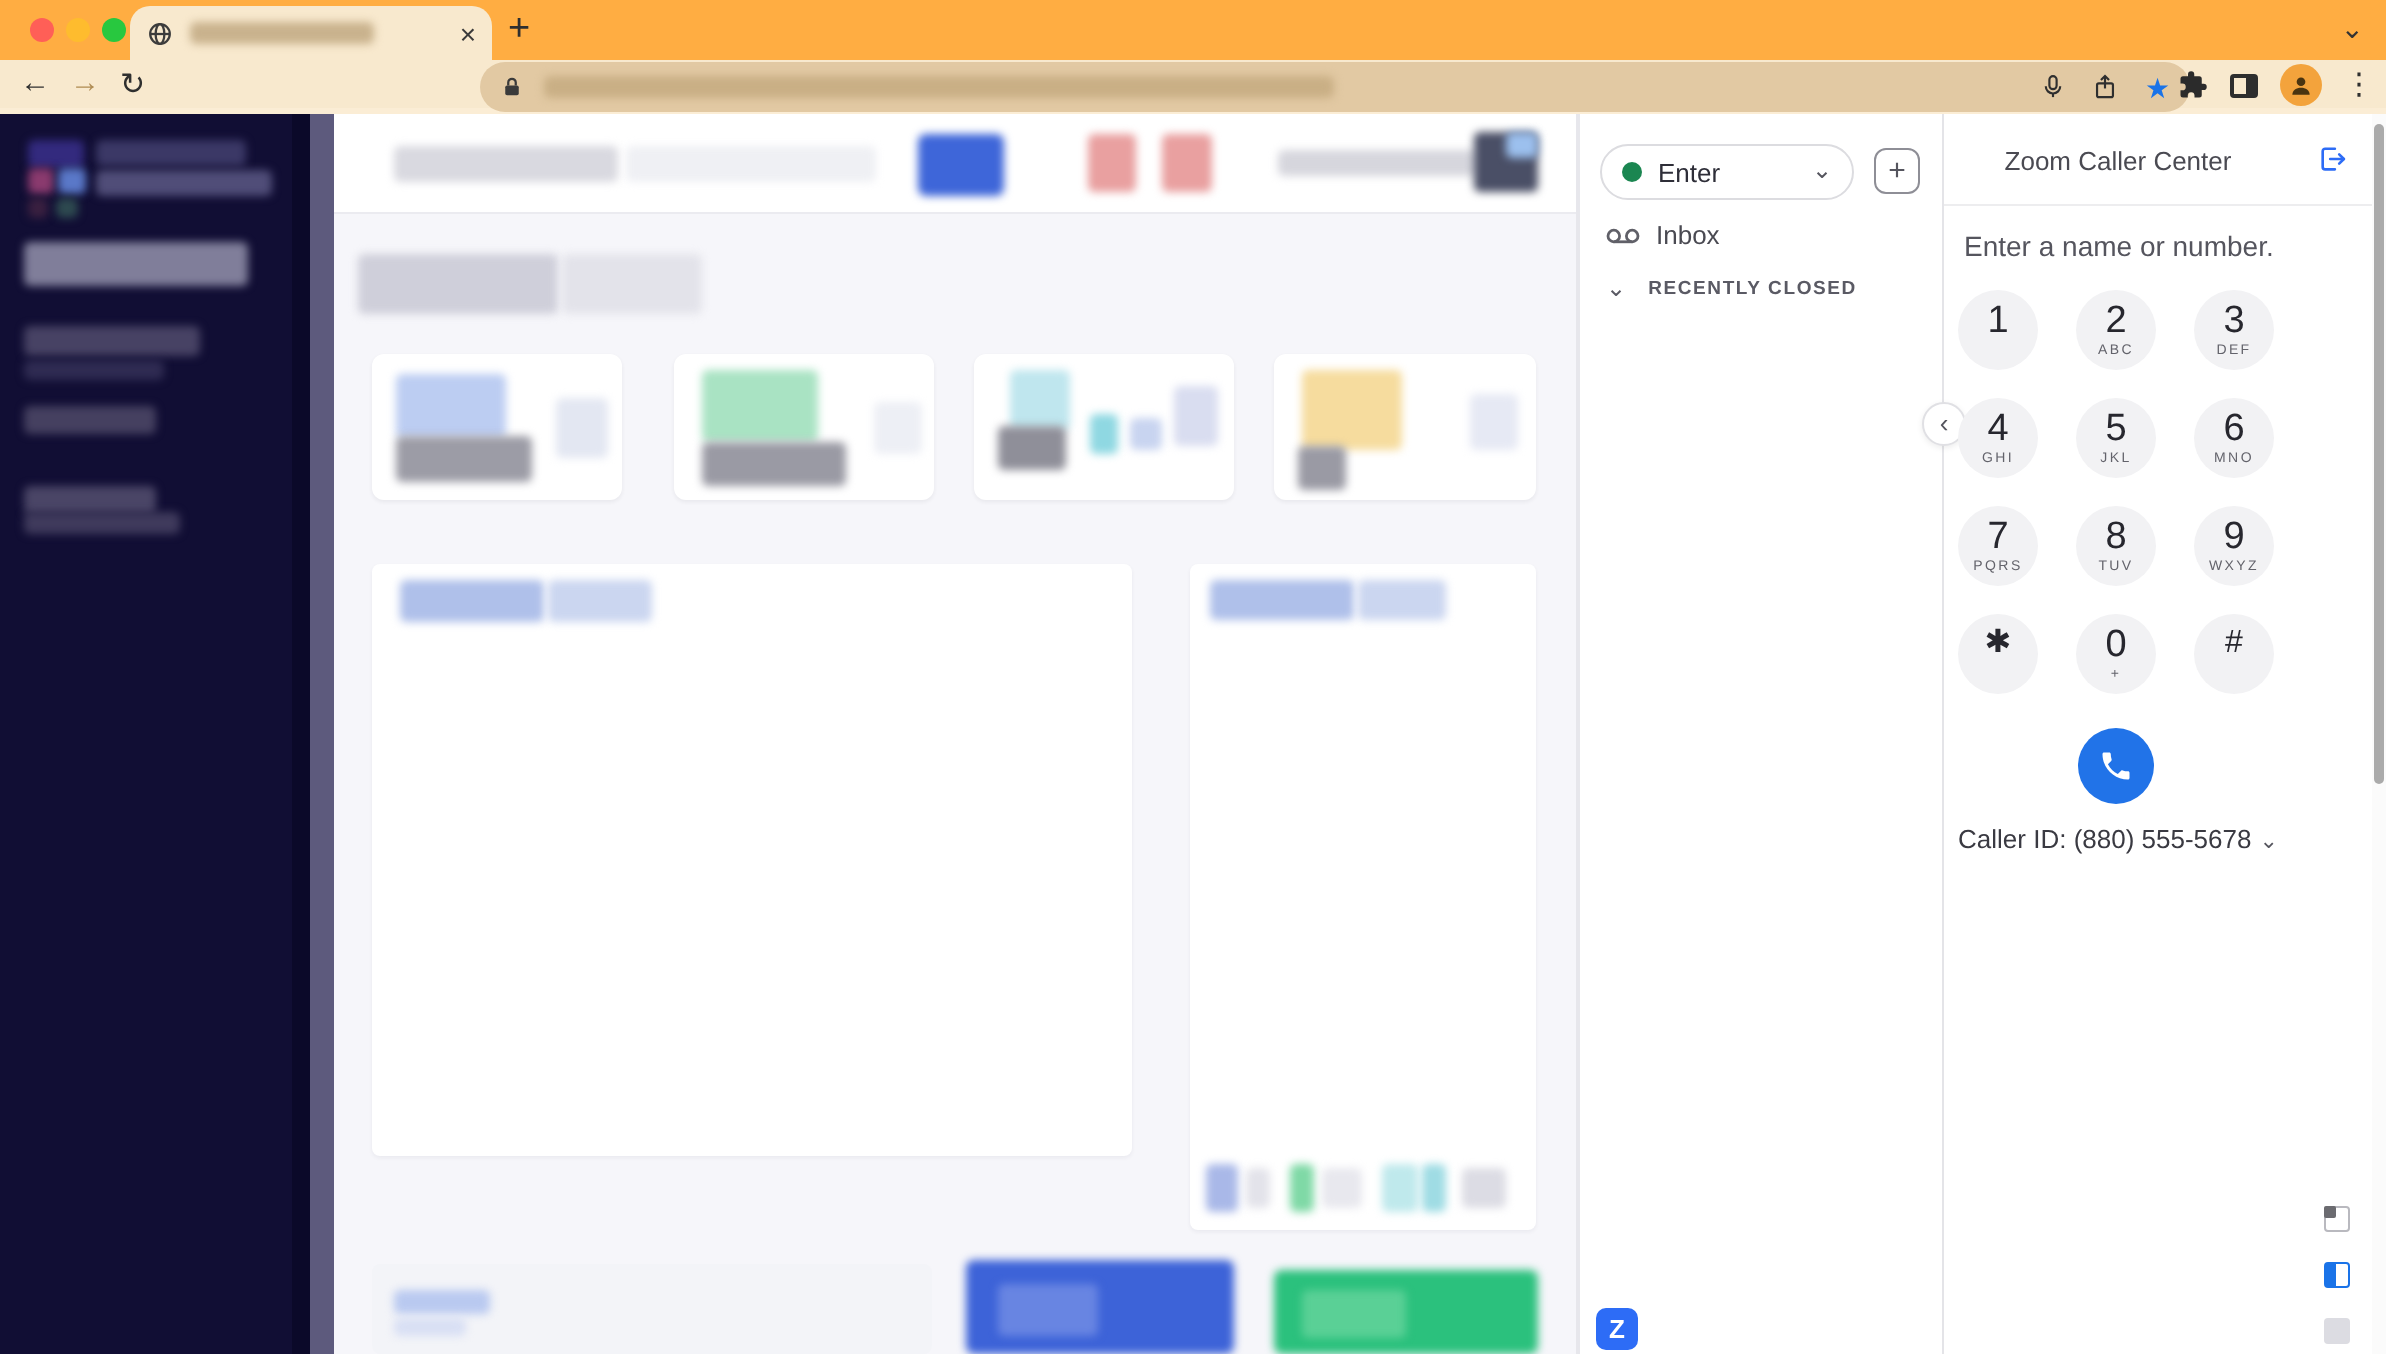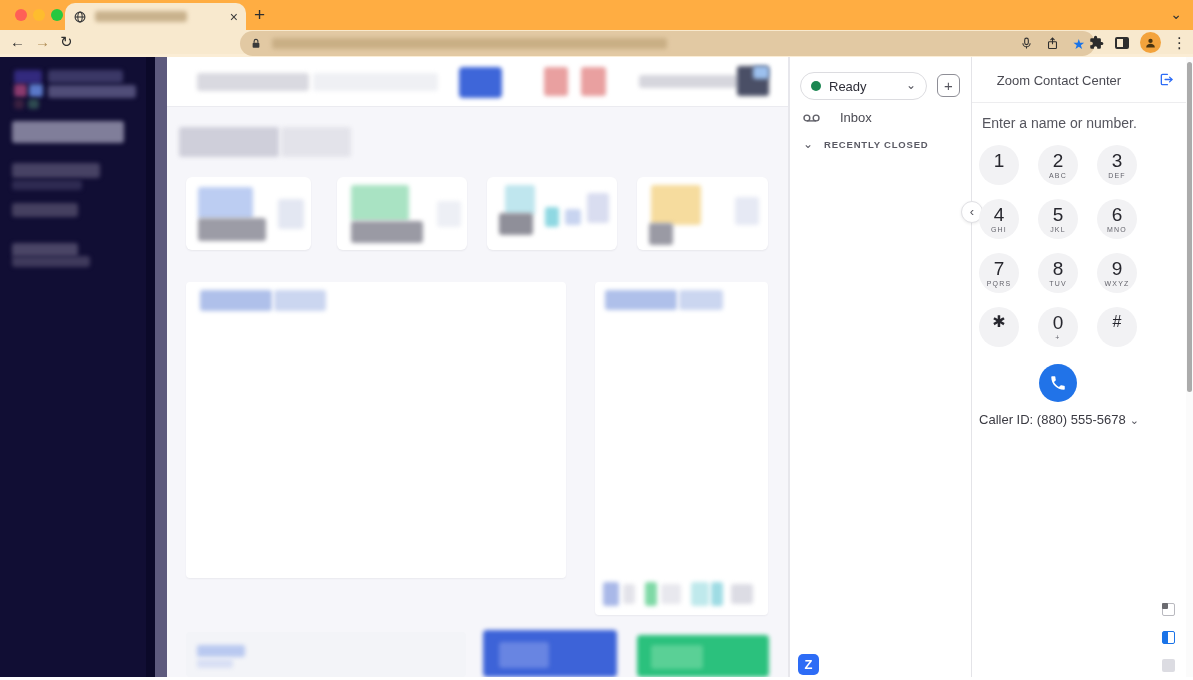--- a/index.html
+++ b/index.html
@@ -50,21 +50,21 @@
 
   
   .ready-panel { position:relative; width:181px; background:#fff; }
   .ready-pill { position:absolute; left:10px; top:15px; width:127px; height:28px; border:1px solid #DCDCE0;
     border-radius:15px; display:flex; align-items:center; padding:0 10px; gap:8px; background:#fff; }
   .gdot { width:10px; height:10px; border-radius:50%; background:#1B8651; }
   .ready-lab { font-size:13px; color:#2E2E38; }
   .pill-chev { margin-left:auto; color:#55555E; font-size:12px; line-height:.6; }
   .plus-btn { position:absolute; left:147px; top:17px; width:23px; height:23px; border:1.5px solid #8E8E96;
     border-radius:6px; color:#55555E; font-size:15px; display:flex; align-items:center; justify-content:center; line-height:1; }
-  .inbox-row { position:absolute; left:13px; top:53px; display:flex; align-items:center; gap:20px; }
+  .inbox-row { position:absolute; left:13px; top:53px; display:flex; align-items:center; gap:8px; }
   .inbox-lab { font-size:13px; color:#4A4A52; }
   .recent-row { position:absolute; left:13px; top:82px; display:flex; align-items:center; gap:11px; }
   .recent-chev { color:#5A5A64; font-size:12px; line-height:.6; }
   .recent-lab { font-size:9.5px; font-weight:700; letter-spacing:.8px; color:#5A5A64; }
   .z-badge { position:absolute; left:8px; top:597px; width:21px; height:21px; background:#2D6CF6; border-radius:5px;
     color:#fff; font-weight:700; font-size:13px; display:flex; align-items:center; justify-content:center; }
 
   
   .zcc { position:relative; width:215px; background:#fff; border-left:1px solid #E4E4E8; }
   .zcc-header { position:absolute; left:0; right:0; top:0; height:46px; border-bottom:1px solid #EDEDEF; }
@@ -244,21 +244,21 @@
       <div class="rx" style="left:332px;top:585px;width:50px;height:26px;background:#6885E2"></div>
       <div class="rx" style="left:470px;top:578px;width:132px;height:42px;background:#2BC17D;border-radius:4px"></div>
       <div class="rx" style="left:484px;top:588px;width:52px;height:24px;background:#5AD096"></div>
     </main>
 
     <div class="mdivider"></div>
 
     <section class="ready-panel">
       <div class="ready-pill">
         <span class="gdot"></span>
-        <span class="ready-lab">Ready</span>
+        <span class="ready-lab">Enter</span>
         <span class="pill-chev">⌄</span>
       </div>
       <div class="plus-btn">
         <span>+</span>
       </div>
       <div class="inbox-row">
         <svg width="17" height="12" viewBox="0 0 17 12">
           <circle cx="3.9" cy="6" r="2.9" fill="none" stroke="#606068" stroke-width="1.4"></circle>
           <circle cx="13.1" cy="6" r="2.9" fill="none" stroke="#606068" stroke-width="1.4"></circle>
           <line x1="3.9" y1="8.9" x2="13.1" y2="8.9" stroke="#606068" stroke-width="1.4"></line>
@@ -272,21 +272,21 @@
       <div class="z-badge">
         <span>Z</span>
       </div>
     </section>
 
     <section class="zcc">
       <div class="collapse-btn">
         <span>‹</span>
       </div>
       <div class="zcc-header">
-        <div class="zcc-title">Zoom Contact Center</div>
+        <div class="zcc-title">Zoom Caller Center</div>
         <svg class="popout" width="15" height="15" viewBox="0 0 16 16">
           <path d="M9 2.5H3.8a1.3 1.3 0 0 0-1.3 1.3v8.4a1.3 1.3 0 0 0 1.3 1.3H9" fill="none" stroke="#2D6CF6" stroke-width="1.4" stroke-linecap="round"></path>
           <line x1="6.5" y1="8" x2="13.8" y2="8" stroke="#2D6CF6" stroke-width="1.4" stroke-linecap="round"></line>
           <path d="M11.3 5.5 13.8 8l-2.5 2.5" fill="none" stroke="#2D6CF6" stroke-width="1.4" stroke-linecap="round" stroke-linejoin="round"></path>
         </svg>
       </div>
       <input class="dial-input" type="text" placeholder="Enter a name or number..." style="">
       <div class="dialgrid">
         <div class="key">
           <span class="digit">1</span>

